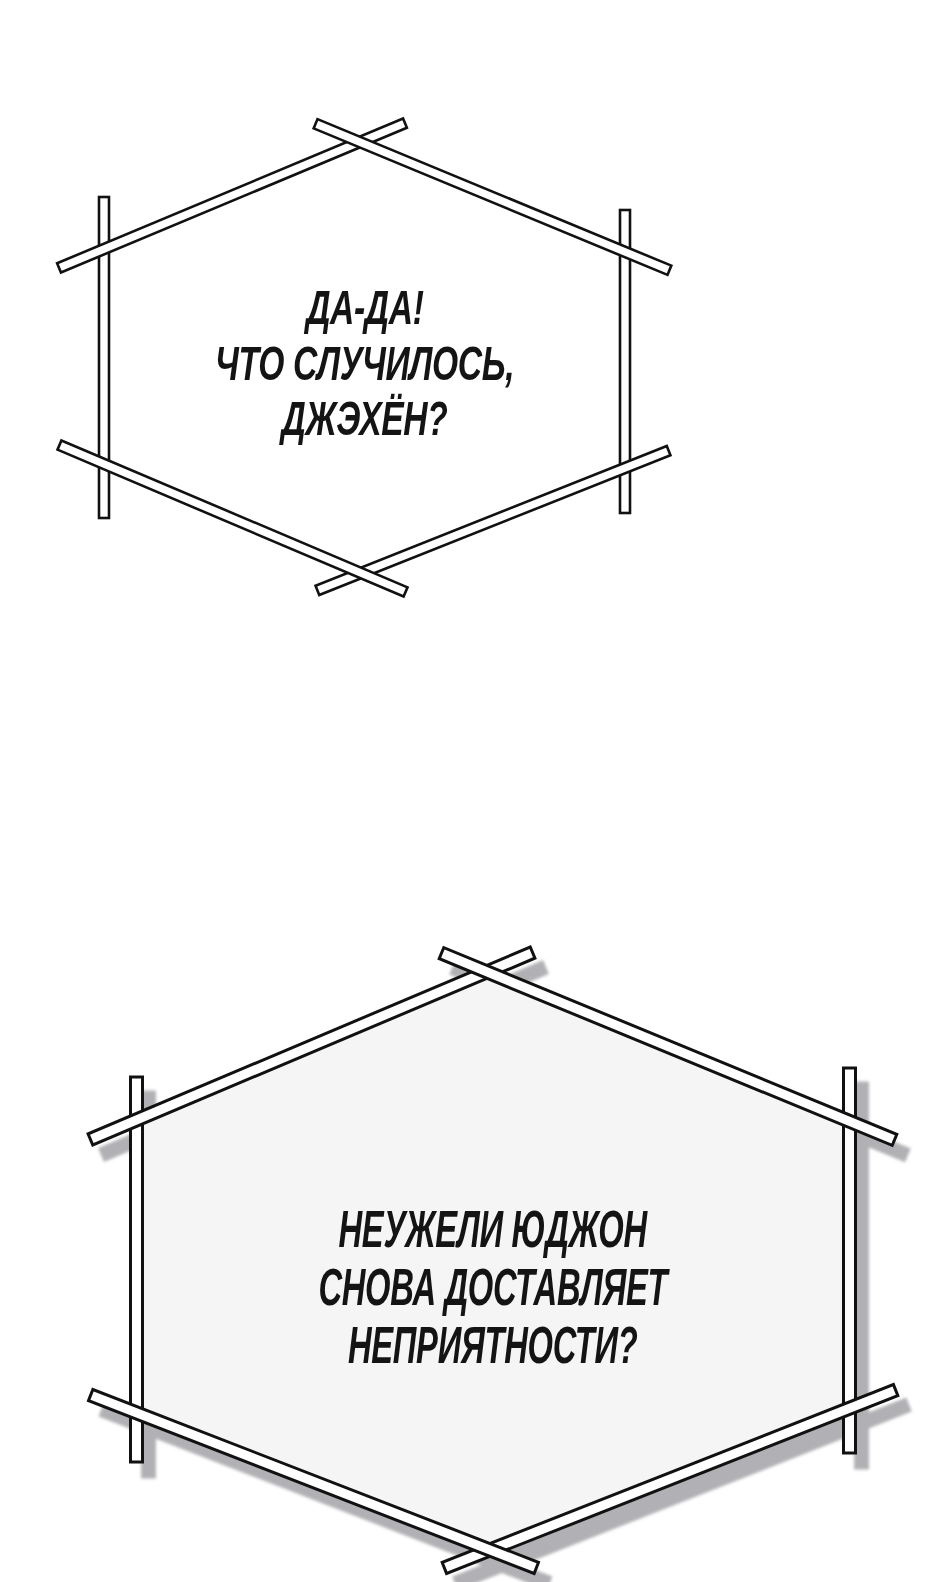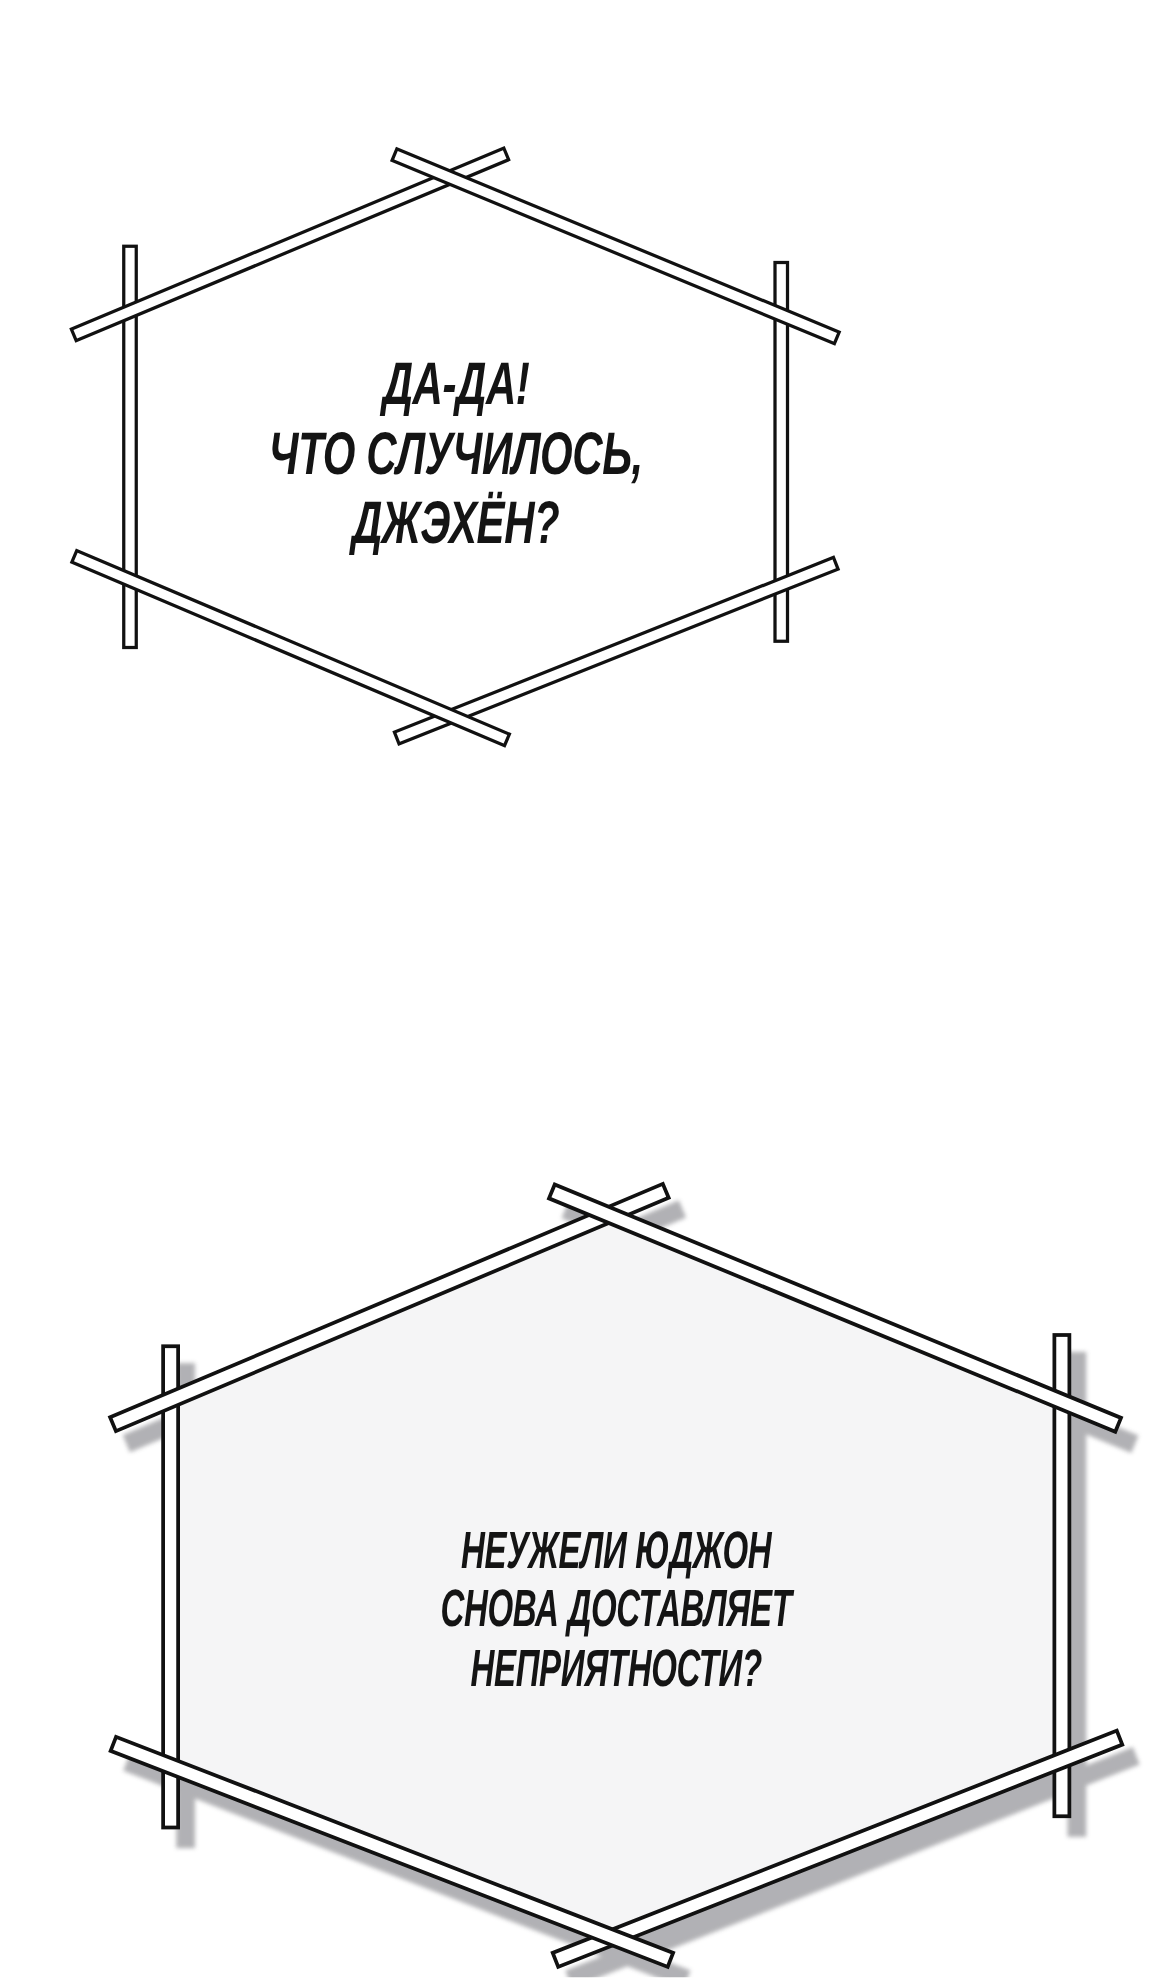--- a/index.html
+++ b/index.html
@@ -43,21 +43,21 @@
     white-space: nowrap;
   }
   .speech-text .line { transform: scaleX(var(--sx)); transform-origin: 50% 50%; }
   #text-top {
     left: 104px; top: 142px; width: 521px; height: 431px;
     font-size: 48px; line-height: 1.16; padding-top: 12px;
   }
   #text-top .line { --sx: 0.70; }
   #text-bottom {
     left: 136px; top: 972px; width: 714px; height: 578px;
-    font-size: 42px; line-height: 1.12; padding-top: 52px;
+    font-size: 52px; line-height: 1.12; padding-top: 52px;
   }
   #text-bottom .line { --sx: 0.63; }
 </style>
 </head>
 <body>
 
 <div class="page">
 
   <svg class="panel-svg" width="931" height="1582" viewBox="0 0 931 1582">
     <defs>

